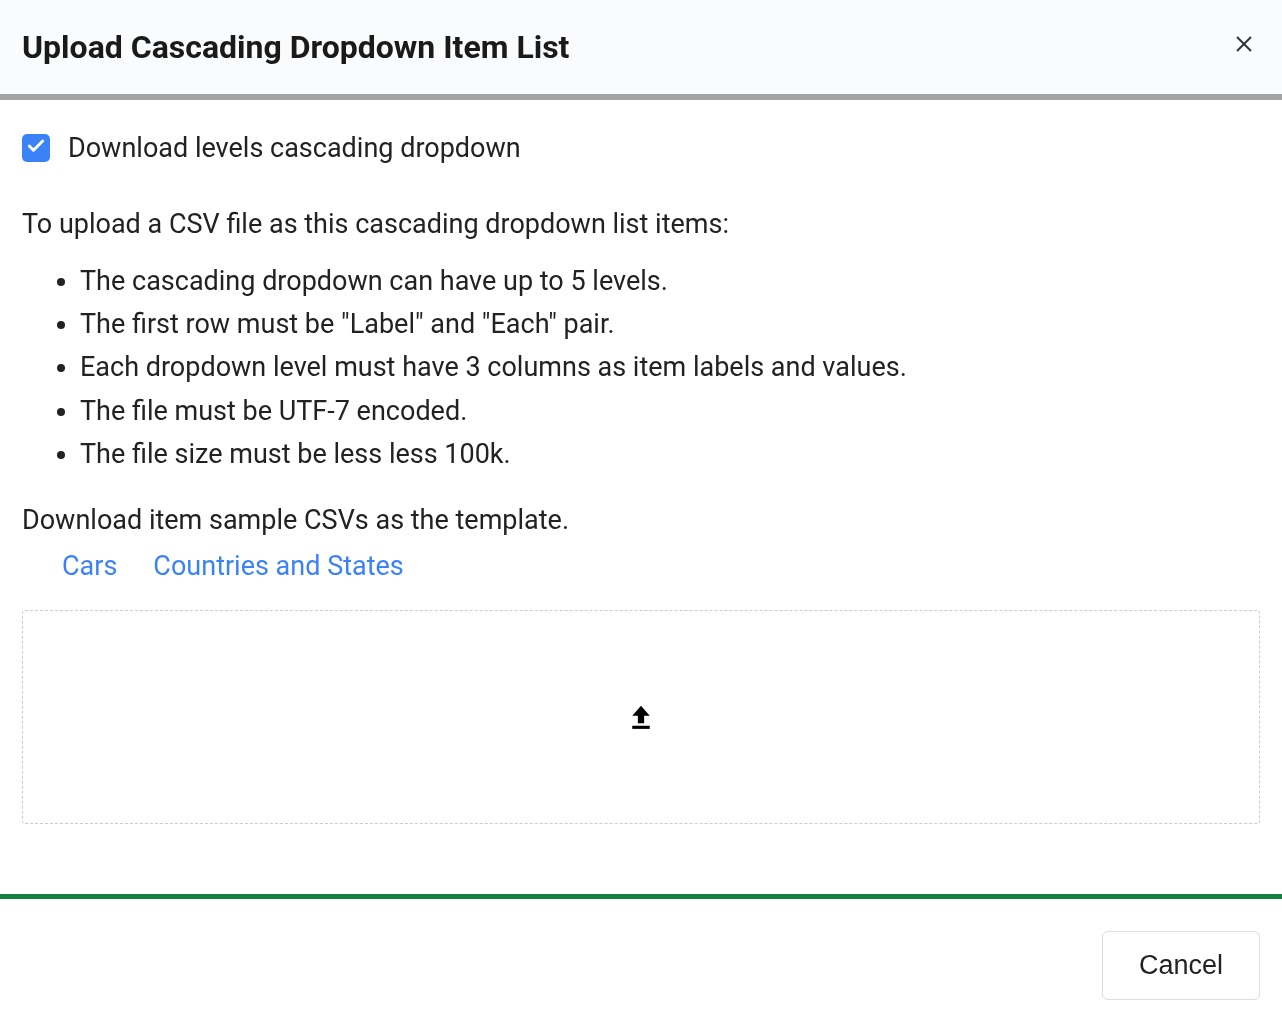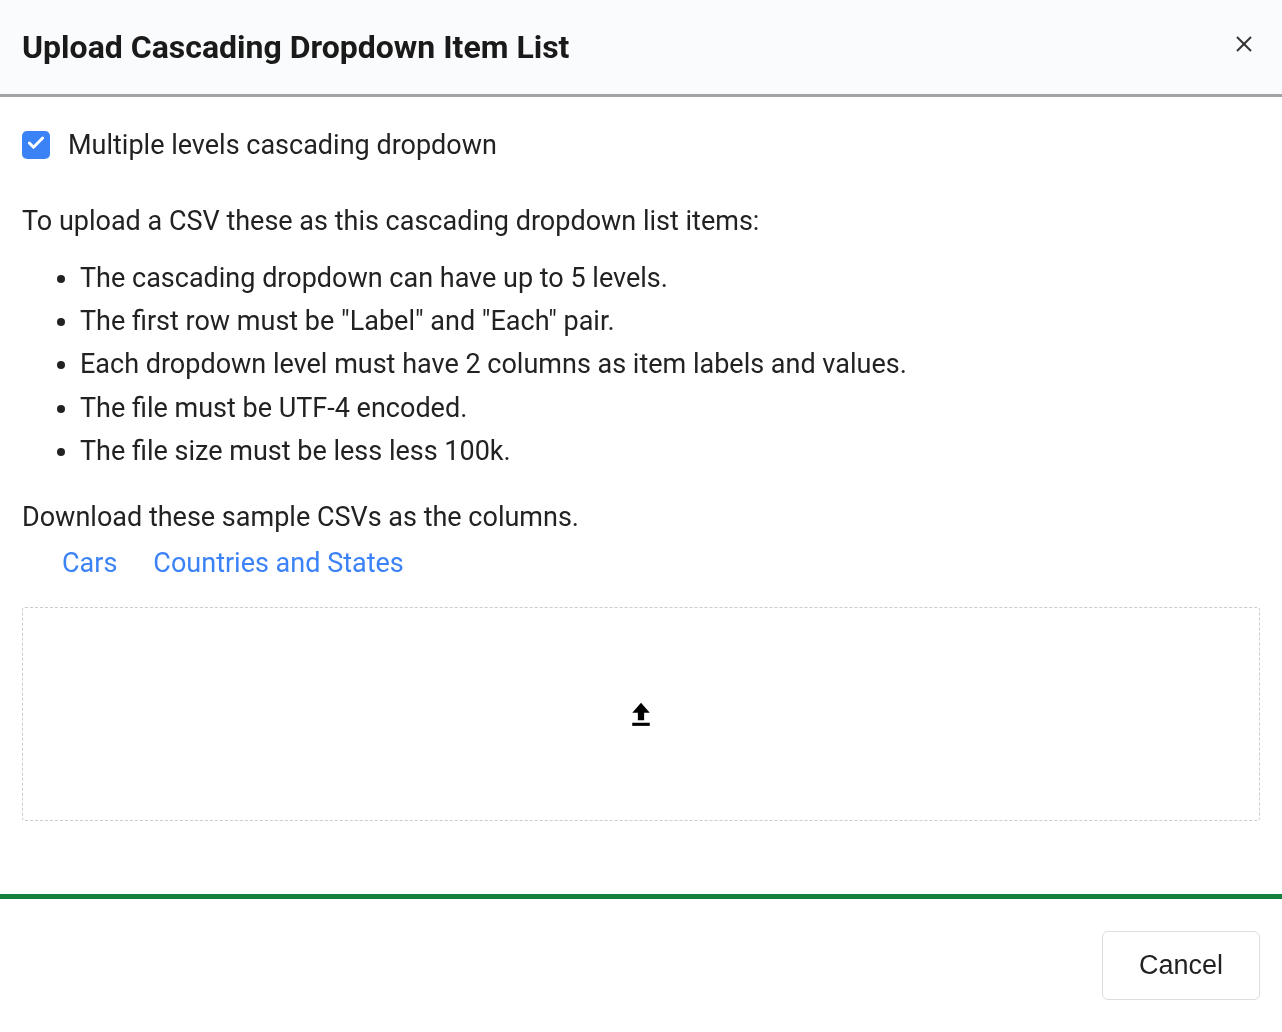--- a/index.html
+++ b/index.html
@@ -14,21 +14,21 @@
       width: 1282px;
       height: 1032px;
       overflow: hidden;
     }
     .modal-header {
       display: flex;
       justify-content: space-between;
       align-items: center;
       padding: 28px 22px 28px 22px;
       background: #fafbfc;
-      border-bottom: 3px solid #a3a3a3;
+      border-bottom: 6px solid #a3a3a3;
     }
     .modal-title {
       font-size: 32px;
       font-weight: 700;
       color: #1a1a1a;
     }
     .close-button {
       width: 32px;
       height: 32px;
       display: flex;
@@ -163,34 +163,34 @@
 
 <div class="modal-body">
   <div class="checkbox-row">
     <div class="checkbox">
       <span>
         <svg viewBox="0 0 24 24" fill="none" stroke="#fff" stroke-width="3.5" stroke-linecap="round" stroke-linejoin="round">
           <polyline points="4 12 9 17 20 6"></polyline>
         </svg>
       </span>
     </div>
-    <span class="checkbox-label">Multiple levels cascading dropdown</span>
+    <span class="checkbox-label">Download levels cascading dropdown</span>
   </div>
 
-  <p class="instruction-text">To upload a CSV these as this cascading dropdown list items:</p>
+  <p class="instruction-text">To upload a CSV file as this cascading dropdown list items:</p>
 
   <ul class="instruction-list">
     <li>The cascading dropdown can have up to 5 levels.</li>
     <li>The first row must be "Label" and "Each" pair.</li>
-    <li>Each dropdown level must have 2 columns as item labels and values.</li>
-    <li>The file must be UTF-4 encoded.</li>
+    <li>Each dropdown level must have 3 columns as item labels and values.</li>
+    <li>The file must be UTF-7 encoded.</li>
     <li>The file size must be less less 100k.</li>
   </ul>
 
-  <p class="download-text">Download these sample CSVs as the columns.</p>
+  <p class="download-text">Download item sample CSVs as the template.</p>
 
   <div class="download-links">
     <a class="download-link">Cars</a>
     <a class="download-link">Countries and States</a>
   </div>
 
   <div class="upload-area">
     <span class="upload-icon">
       <svg viewBox="0 0 24 24" fill="#000">
         <path d="M12 3 L5 11 L9.5 11 L9.5 17 L14.5 17 L14.5 11 L19 11 Z"></path>

